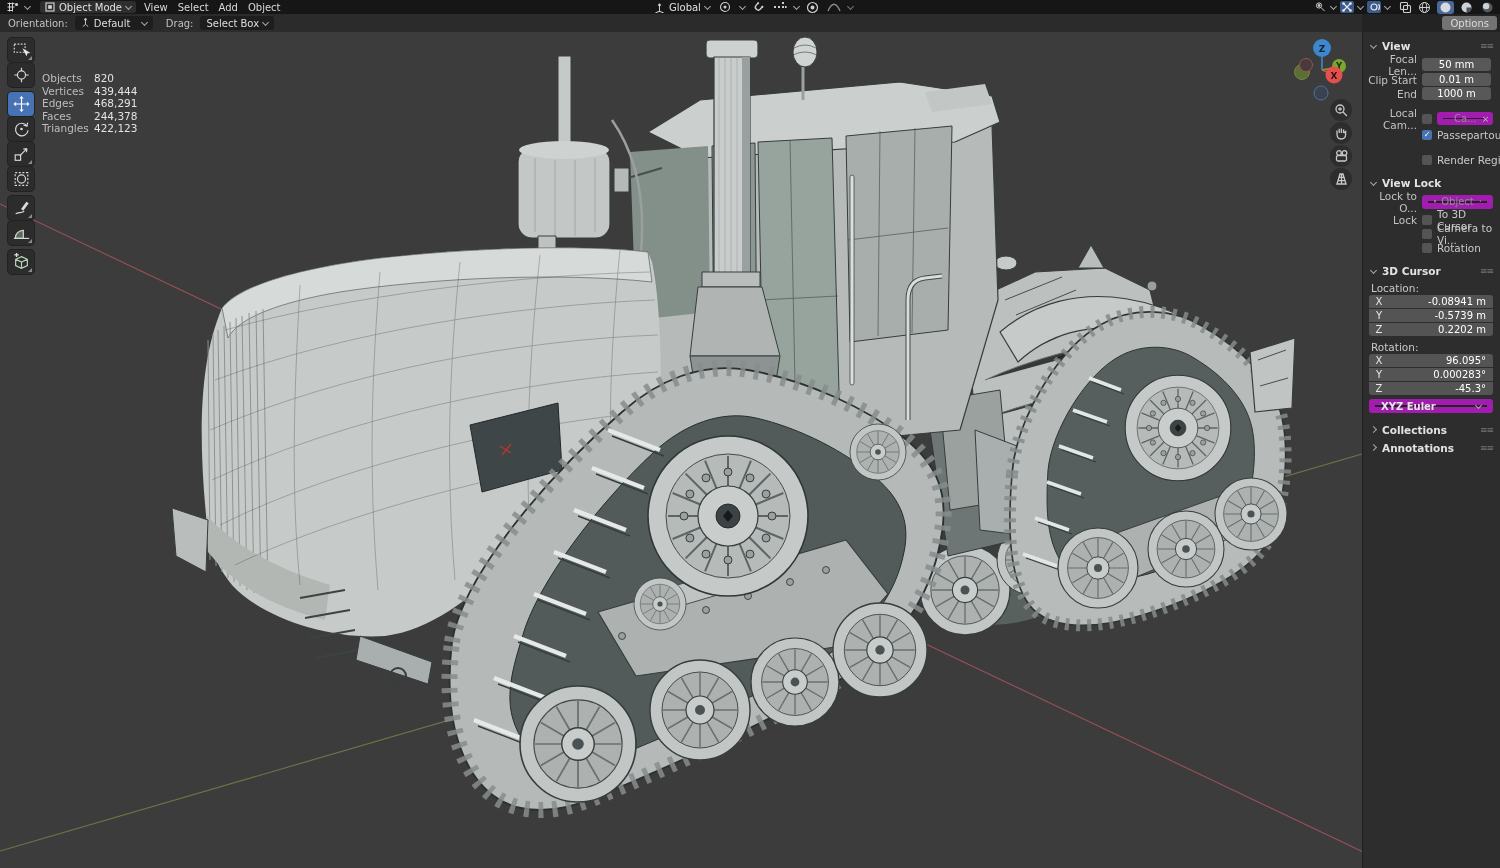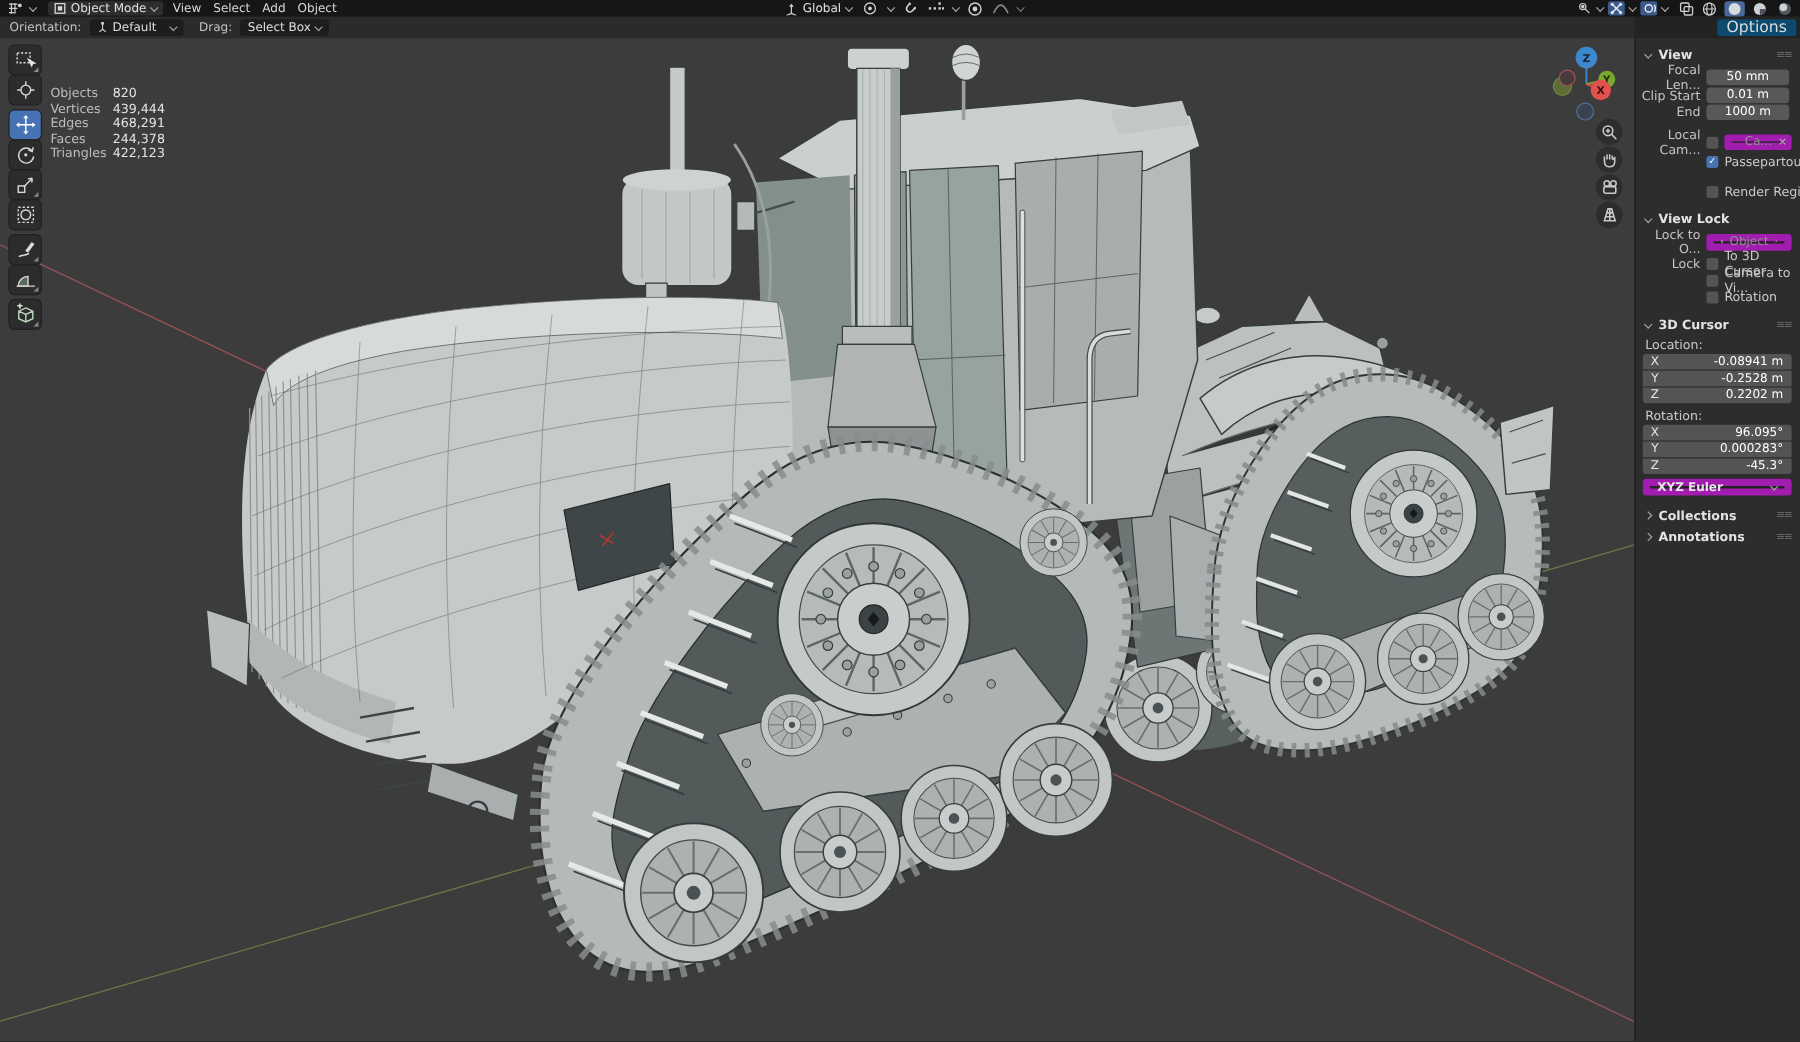--- a/index.html
+++ b/index.html
@@ -18,21 +18,21 @@
         height:14px;padding:0 6px;font-size:10px;color:#dedede;}
   .chev{display:inline-block;width:4px;height:4px;border-right:1.2px solid #a8a8a8;
         border-bottom:1.2px solid #a8a8a8;transform:rotate(45deg);margin-top:-2px;}
   .chev-r{transform:rotate(-45deg);}
   .hicon{display:inline-flex;align-items:center;justify-content:center;width:14px;height:12px;}
   .bluebg{background:#3a5a8c;border-radius:2px;}
   .shadepill{display:inline-flex;align-items:center;border-radius:3px;height:13px;padding:0 2px;}
   .active-shade{background:#4a6899;border-radius:3px;}
   .lbl2{color:#c2c2c2;font-size:10px;}
   .options-pill{position:absolute;right:3px;top:2px;height:14px;display:flex;align-items:center;
-        padding:0 8px;background:#0c4a6e;border-radius:3px;color:#dcdcdc;font-size:13px;}
+        padding:0 8px;background:#737373;border-radius:3px;color:#dcdcdc;font-size:10px;}
   
   #viewport{position:absolute;left:0;top:32px;width:1362px;height:836px;background:#3c3c3c;overflow:hidden;}
   #scene{position:absolute;left:0;top:0;}
   
   .ovl{position:absolute;left:42px;top:8px;line-height:13px;font-size:10.5px;color:#d9d9d9;
        text-shadow:0 1px 1px rgba(0,0,0,.4);}
   .stats{position:absolute;left:42px;top:40px;font-size:10.5px;line-height:12.5px;}
   .stats .sl{display:inline-block;width:52px;color:#bdbdbd;}
   .stats .sv{color:#e3e3e3;}
   
@@ -618,21 +618,21 @@
       <span>3D Cursor</span>
       <span class="drag">≡≡</span>
     </div>
     <span class="slabel" style="top:250px;">Location:</span>
     <div class="vrow r-top" style="top:263px;">
       <span class="ax">X</span>
         <span class="vv">-0.08941 m</span>
       </div>
     <div class="vrow" style="top:277px;">
       <span class="ax">Y</span>
-        <span class="vv">-0.2528 m</span>
+        <span class="vv">-0.5739 m</span>
       </div>
     <div class="vrow r-bot" style="top:291px;">
       <span class="ax">Z</span>
         <span class="vv">0.2202 m</span>
       </div>
     <span class="slabel" style="top:309px;">Rotation:</span>
     <div class="vrow r-top" style="top:322px;">
       <span class="ax">X</span>
         <span class="vv">96.095°</span>
       </div>

